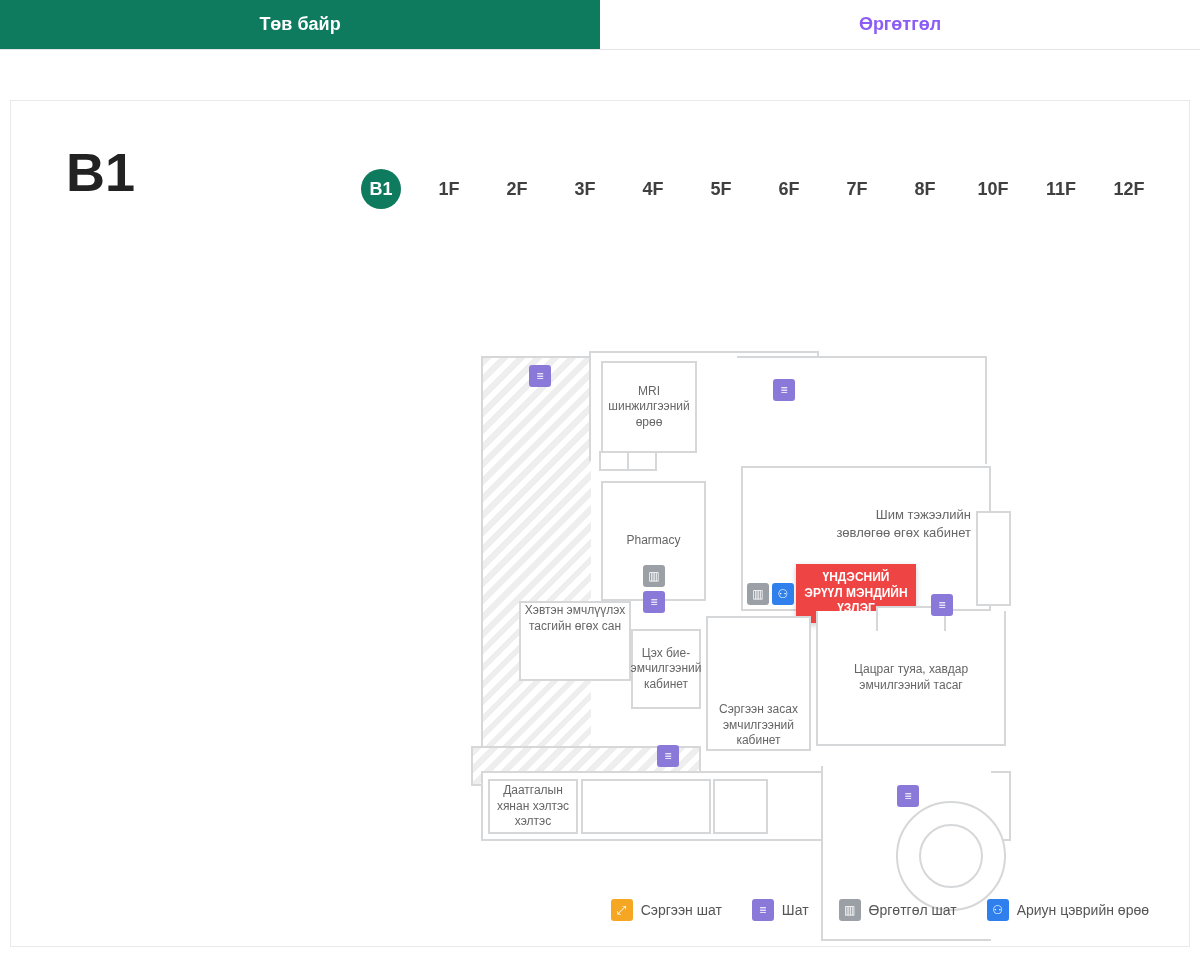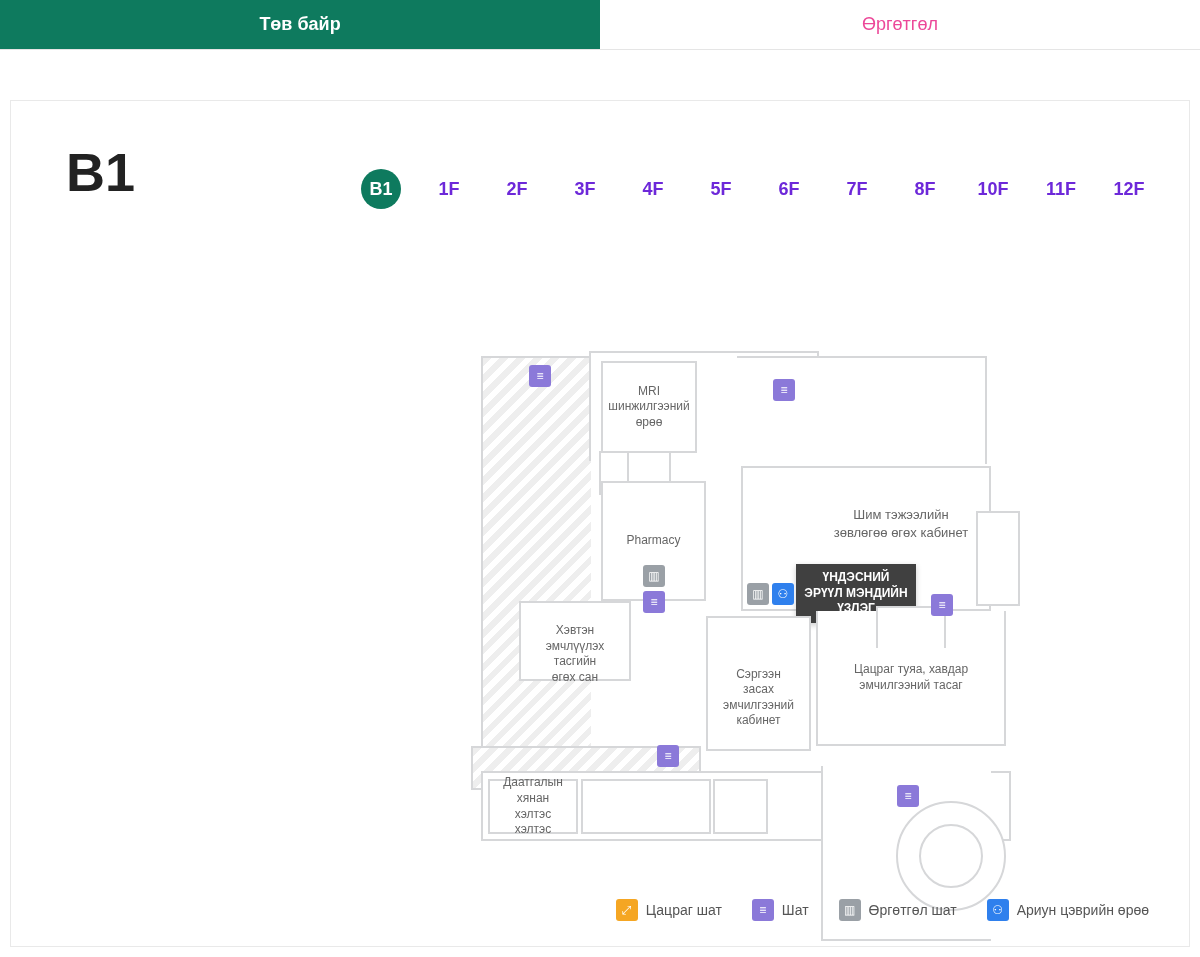--- a/index.html
+++ b/index.html
@@ -4,50 +4,50 @@
 <style>
   :root { --green:#0e7a5e; --green-dark:#096b52; --purple:#8b79d9; --gray:#9aa0a6;
           --orange:#f5a623; --blue:#2f80ed; --line:#d6d7d9; --text:#3c4043; }
   * { box-sizing:border-box; }
   body { margin:0; font-family:Arial,Helvetica,sans-serif; color:var(--text); background:#fff; }
   .page { width:1200px; height:957px; position:relative; }
 
   
   .tabs { display:flex; height:50px; border-bottom:1px solid #e5e5e5; }
   .tab { flex:1 1 50%; display:flex; align-items:center; justify-content:center;
-         font-size:18px; cursor:pointer; background:#fff; color:#ec4899; }
+         font-size:18px; cursor:pointer; background:#fff; color:#8b5cf6;font-weight:bold; }
   .tab.active { background:var(--green); color:#fff; font-weight:600; }
 
   
   .card { position:absolute; left:10px; right:10px; top:100px; bottom:10px;
           border:1px solid #e9e9e9; background:#fff; }
 
   .floor-title { position:absolute; left:55px; top:40px; font-size:54px; font-weight:700; color:#222; }
 
   .floor-nav { position:absolute; left:350px; right:40px; top:68px; display:flex; gap:28px; align-items:center; }
   .fbtn { min-width:40px; height:40px; display:flex; align-items:center; justify-content:center;
-          font-size:18px; font-weight:600; color:#6d28d9; cursor:pointer; border-radius:20px; }
+          font-size:18px; font-weight:600; color:#404040; cursor:pointer; border-radius:20px; }
   .fbtn.active { background:var(--green); color:#fff; }
 
   
   .map { position:absolute; left:470px; top:250px; width:560px; height:620px; }
   .room { position:absolute; border:2px solid var(--line); background:#fff; display:flex;
           align-items:center; justify-content:center; text-align:center; font-size:12px;
-          color:#666; padding:20px; line-height:1.3; }
+          color:#666; padding:0; line-height:1.3; }
   .hatch { background-image:repeating-linear-gradient(135deg,#eee 0 6px,#fff 6px 12px); }
-  .label { position:absolute; font-size:13px; color:#666; text-align:center; line-height:1.35; pointer-events:none; }
+  .label { position:absolute; font-size:13px; color:#666; text-align:right; line-height:1.35; pointer-events:none; }
 
   .icon { position:absolute; width:22px; height:22px; border-radius:3px; display:flex;
           align-items:center; justify-content:center; color:#fff; font-size:12px; }
   .icon.stairs { background:var(--purple); }
   .icon.elev   { background:#9aa0a6; }
   .icon.wc     { background:var(--blue); }
   .icon.esc    { background:var(--orange); }
 
-  .highlight { position:absolute; background:#404040; color:#fff; font-size:12px; font-weight:700;
+  .highlight { position:absolute; background:#ef4444; color:#fff; font-size:12px; font-weight:700;
                padding:6px 8px; text-align:center; line-height:1.3; box-shadow:0 2px 6px rgba(0,0,0,.2); }
 
   
   .legend { position:absolute; right:40px; bottom:25px; display:flex; gap:30px; align-items:center;
             font-size:14px; color:#555; }
   .legend .item { display:flex; align-items:center; gap:8px; }
   .legend .sw { position:static; }
 
   
   .circle { position:absolute; border:2px solid var(--line); border-radius:50%; background:#fff; }
@@ -94,20 +94,21 @@
       <div class="room" style="left:120px;top:130px;width:105px;height:120px">Pharmacy</div>
 
       <div class="room" style="left:260px;top:115px;width:250px;height:145px"></div>
       <div class="label" style="left:350px;top:155px;width:140px">Шим тэжээлийн зөвлөгөө өгөх кабинет</div>
       <div class="room" style="left:495px;top:160px;width:35px;height:95px"></div>
 
       <div class="highlight" style="left:315px;top:213px;width:120px">ҮНДЭСНИЙ ЭРҮҮЛ МЭНДИЙН ҮЗЛЭГ</div>
 
       <div class="room" style="left:38px;top:250px;width:112px;height:80px;align-items:flex-start">Хэвтэн эмчлүүлэх тасгийн өгөх сан</div>
 
+      <div class="room" style="left:150px;top:278px;width:70px;height:80px">Цэх бие-эмчилгээний кабинет</div>
 
       <div class="room" style="left:335px;top:260px;width:190px;height:135px;border-top:none">Цацраг туяа, хавдар эмчилгээний тасаг</div>
 
       <div class="room" style="left:225px;top:265px;width:105px;height:135px;align-items:flex-end">Сэргээн засах эмчилгээний кабинет</div>
       <div class="room" style="left:395px;top:255px;width:70px;height:25px;border-bottom:none"></div>
 
       <div class="room" style="left:0;top:420px;width:530px;height:70px"></div>
       <div class="room" style="left:7px;top:428px;width:90px;height:55px">Даатгалын хянан хэлтэс хэлтэс</div>
       <div class="room" style="left:100px;top:428px;width:130px;height:55px"></div>
       <div class="room" style="left:232px;top:428px;width:55px;height:55px"></div>
@@ -123,21 +124,21 @@
       <div class="icon elev" style="left:266px;top:232px">▥</div>
       <div class="icon wc" style="left:291px;top:232px">⚇</div>
       <div class="icon stairs" style="left:450px;top:243px">≡</div>
       <div class="icon stairs" style="left:176px;top:394px">≡</div>
       <div class="icon stairs" style="left:416px;top:434px">≡</div>
     </div>
 
     <div class="legend">
       <div class="item">
         <span class="icon esc sw">⤢</span>
-        <span>Цацраг шат</span>
+        <span>Сэргээн шат</span>
       </div>
       <div class="item">
         <span class="icon stairs sw">≡</span>
         <span>Шат</span>
       </div>
       <div class="item">
         <span class="icon elev sw">▥</span>
         <span>Өргөтгөл шат</span>
       </div>
       <div class="item">

